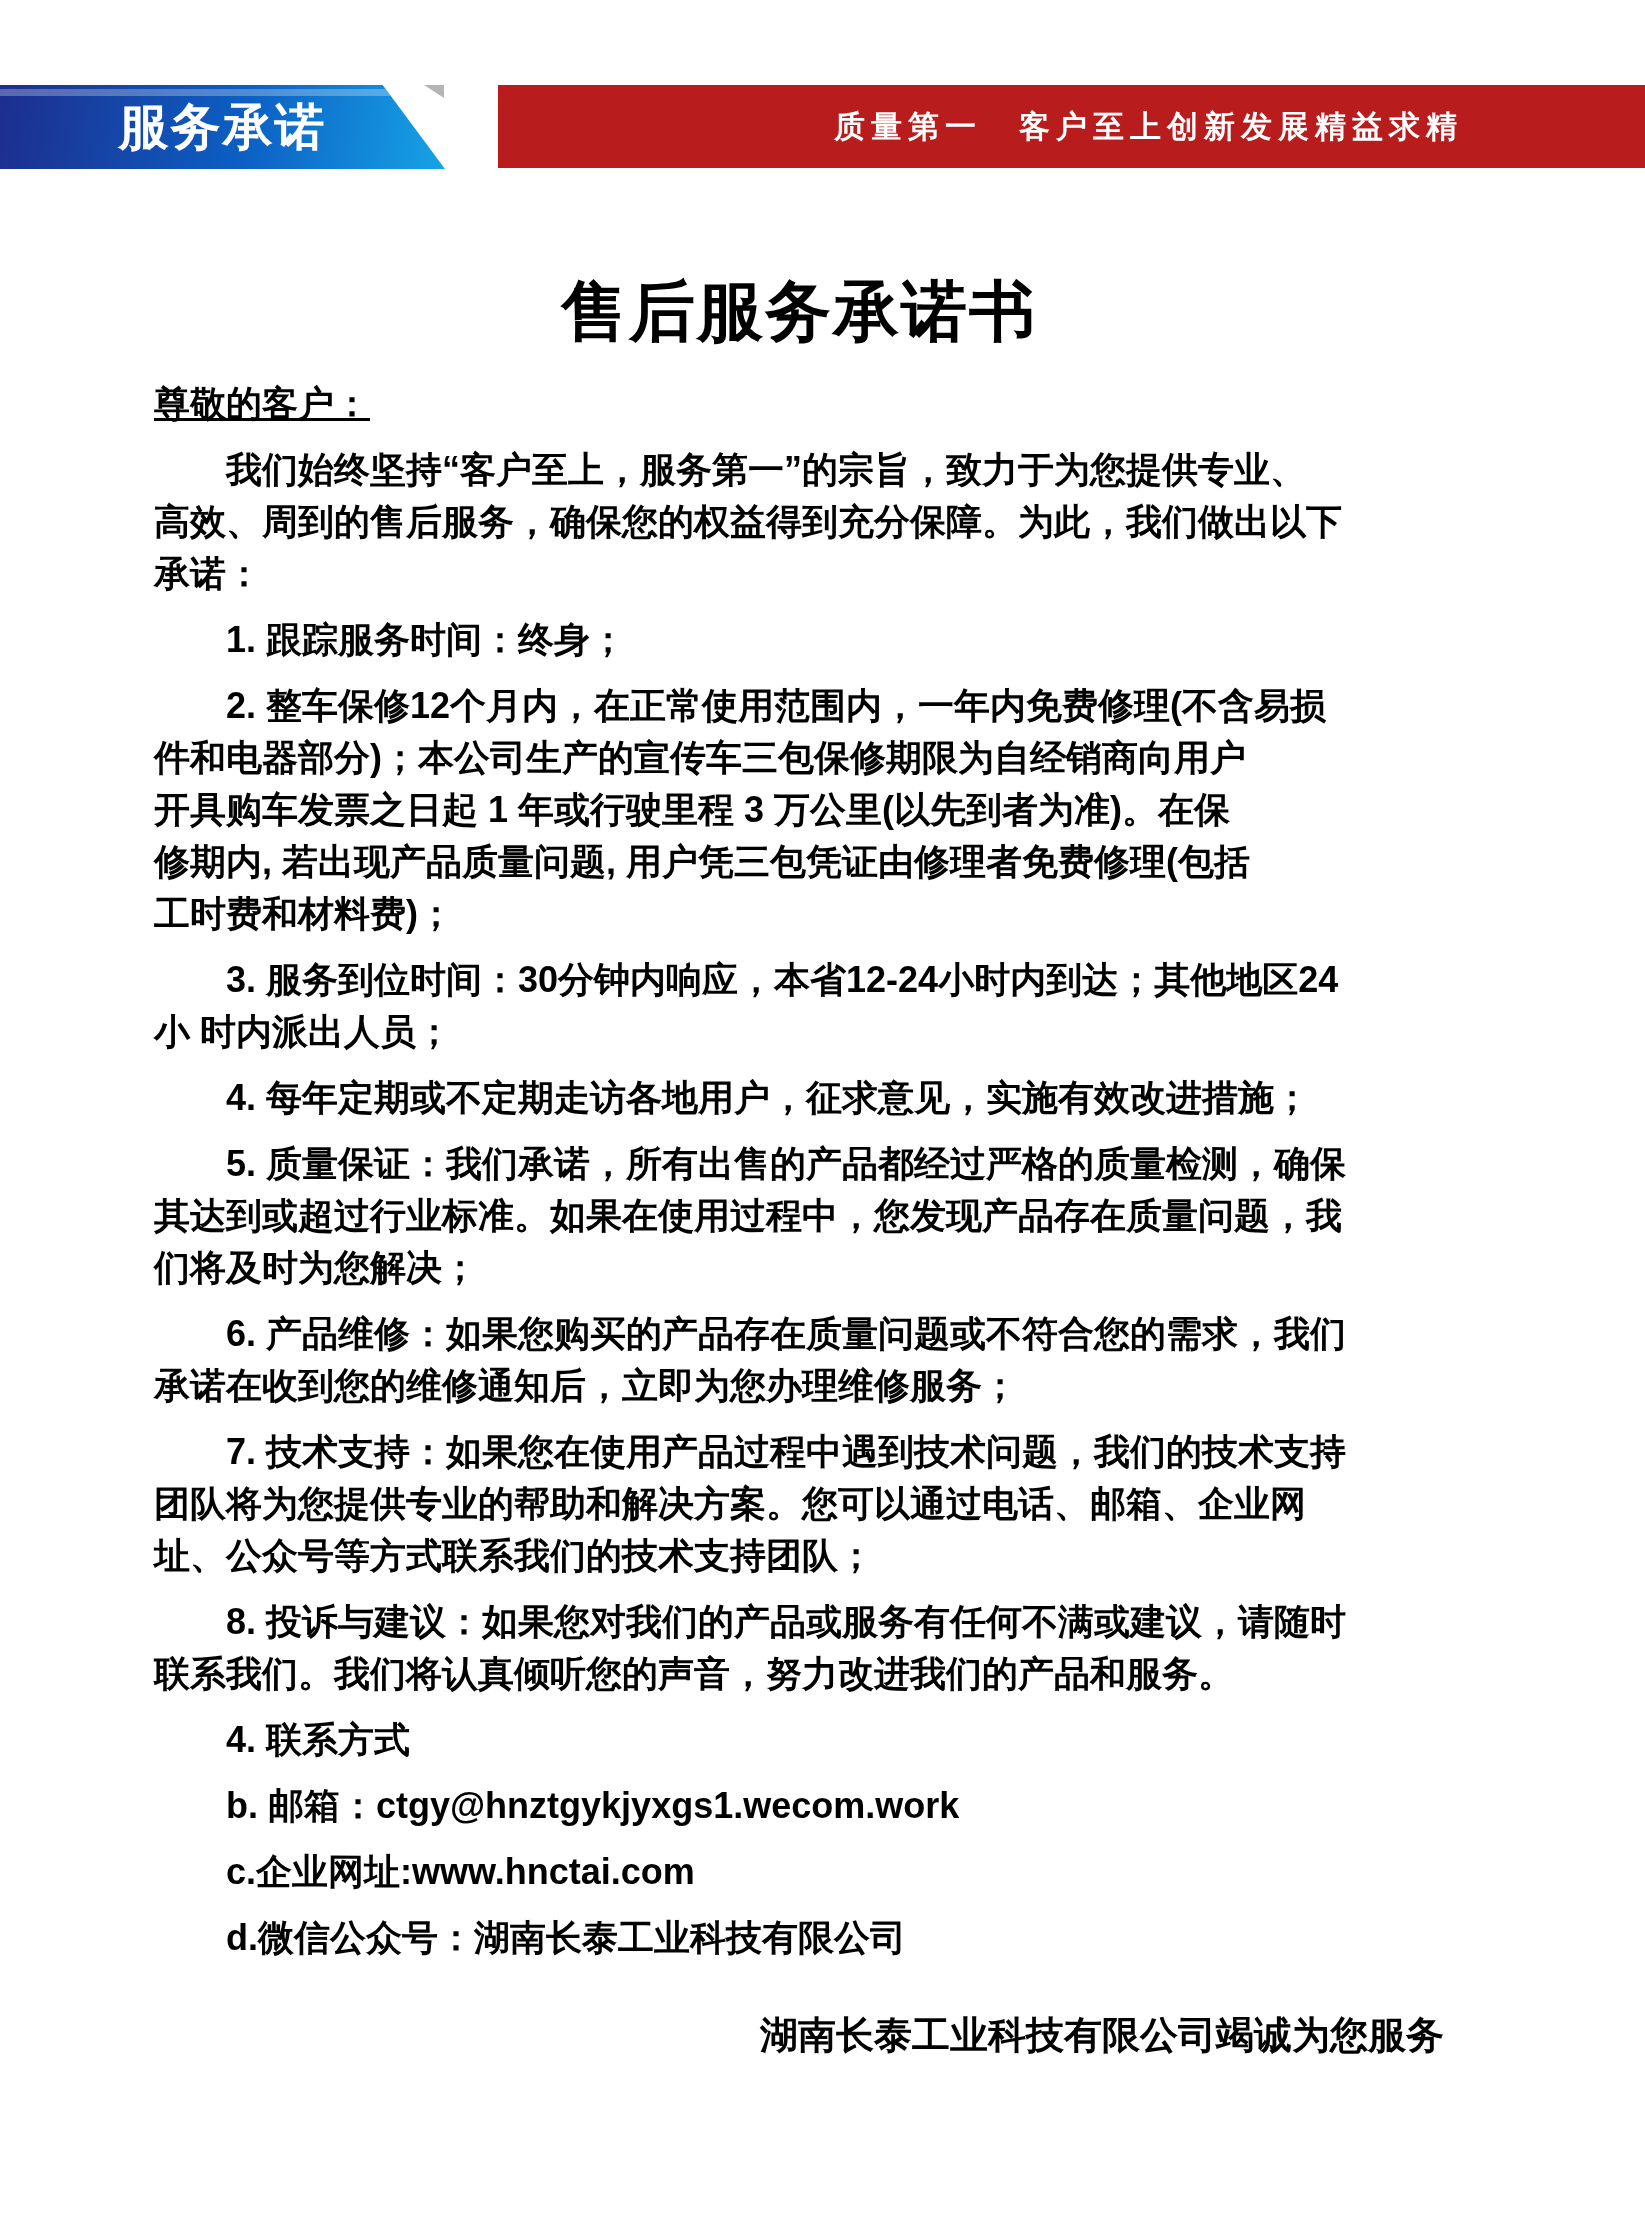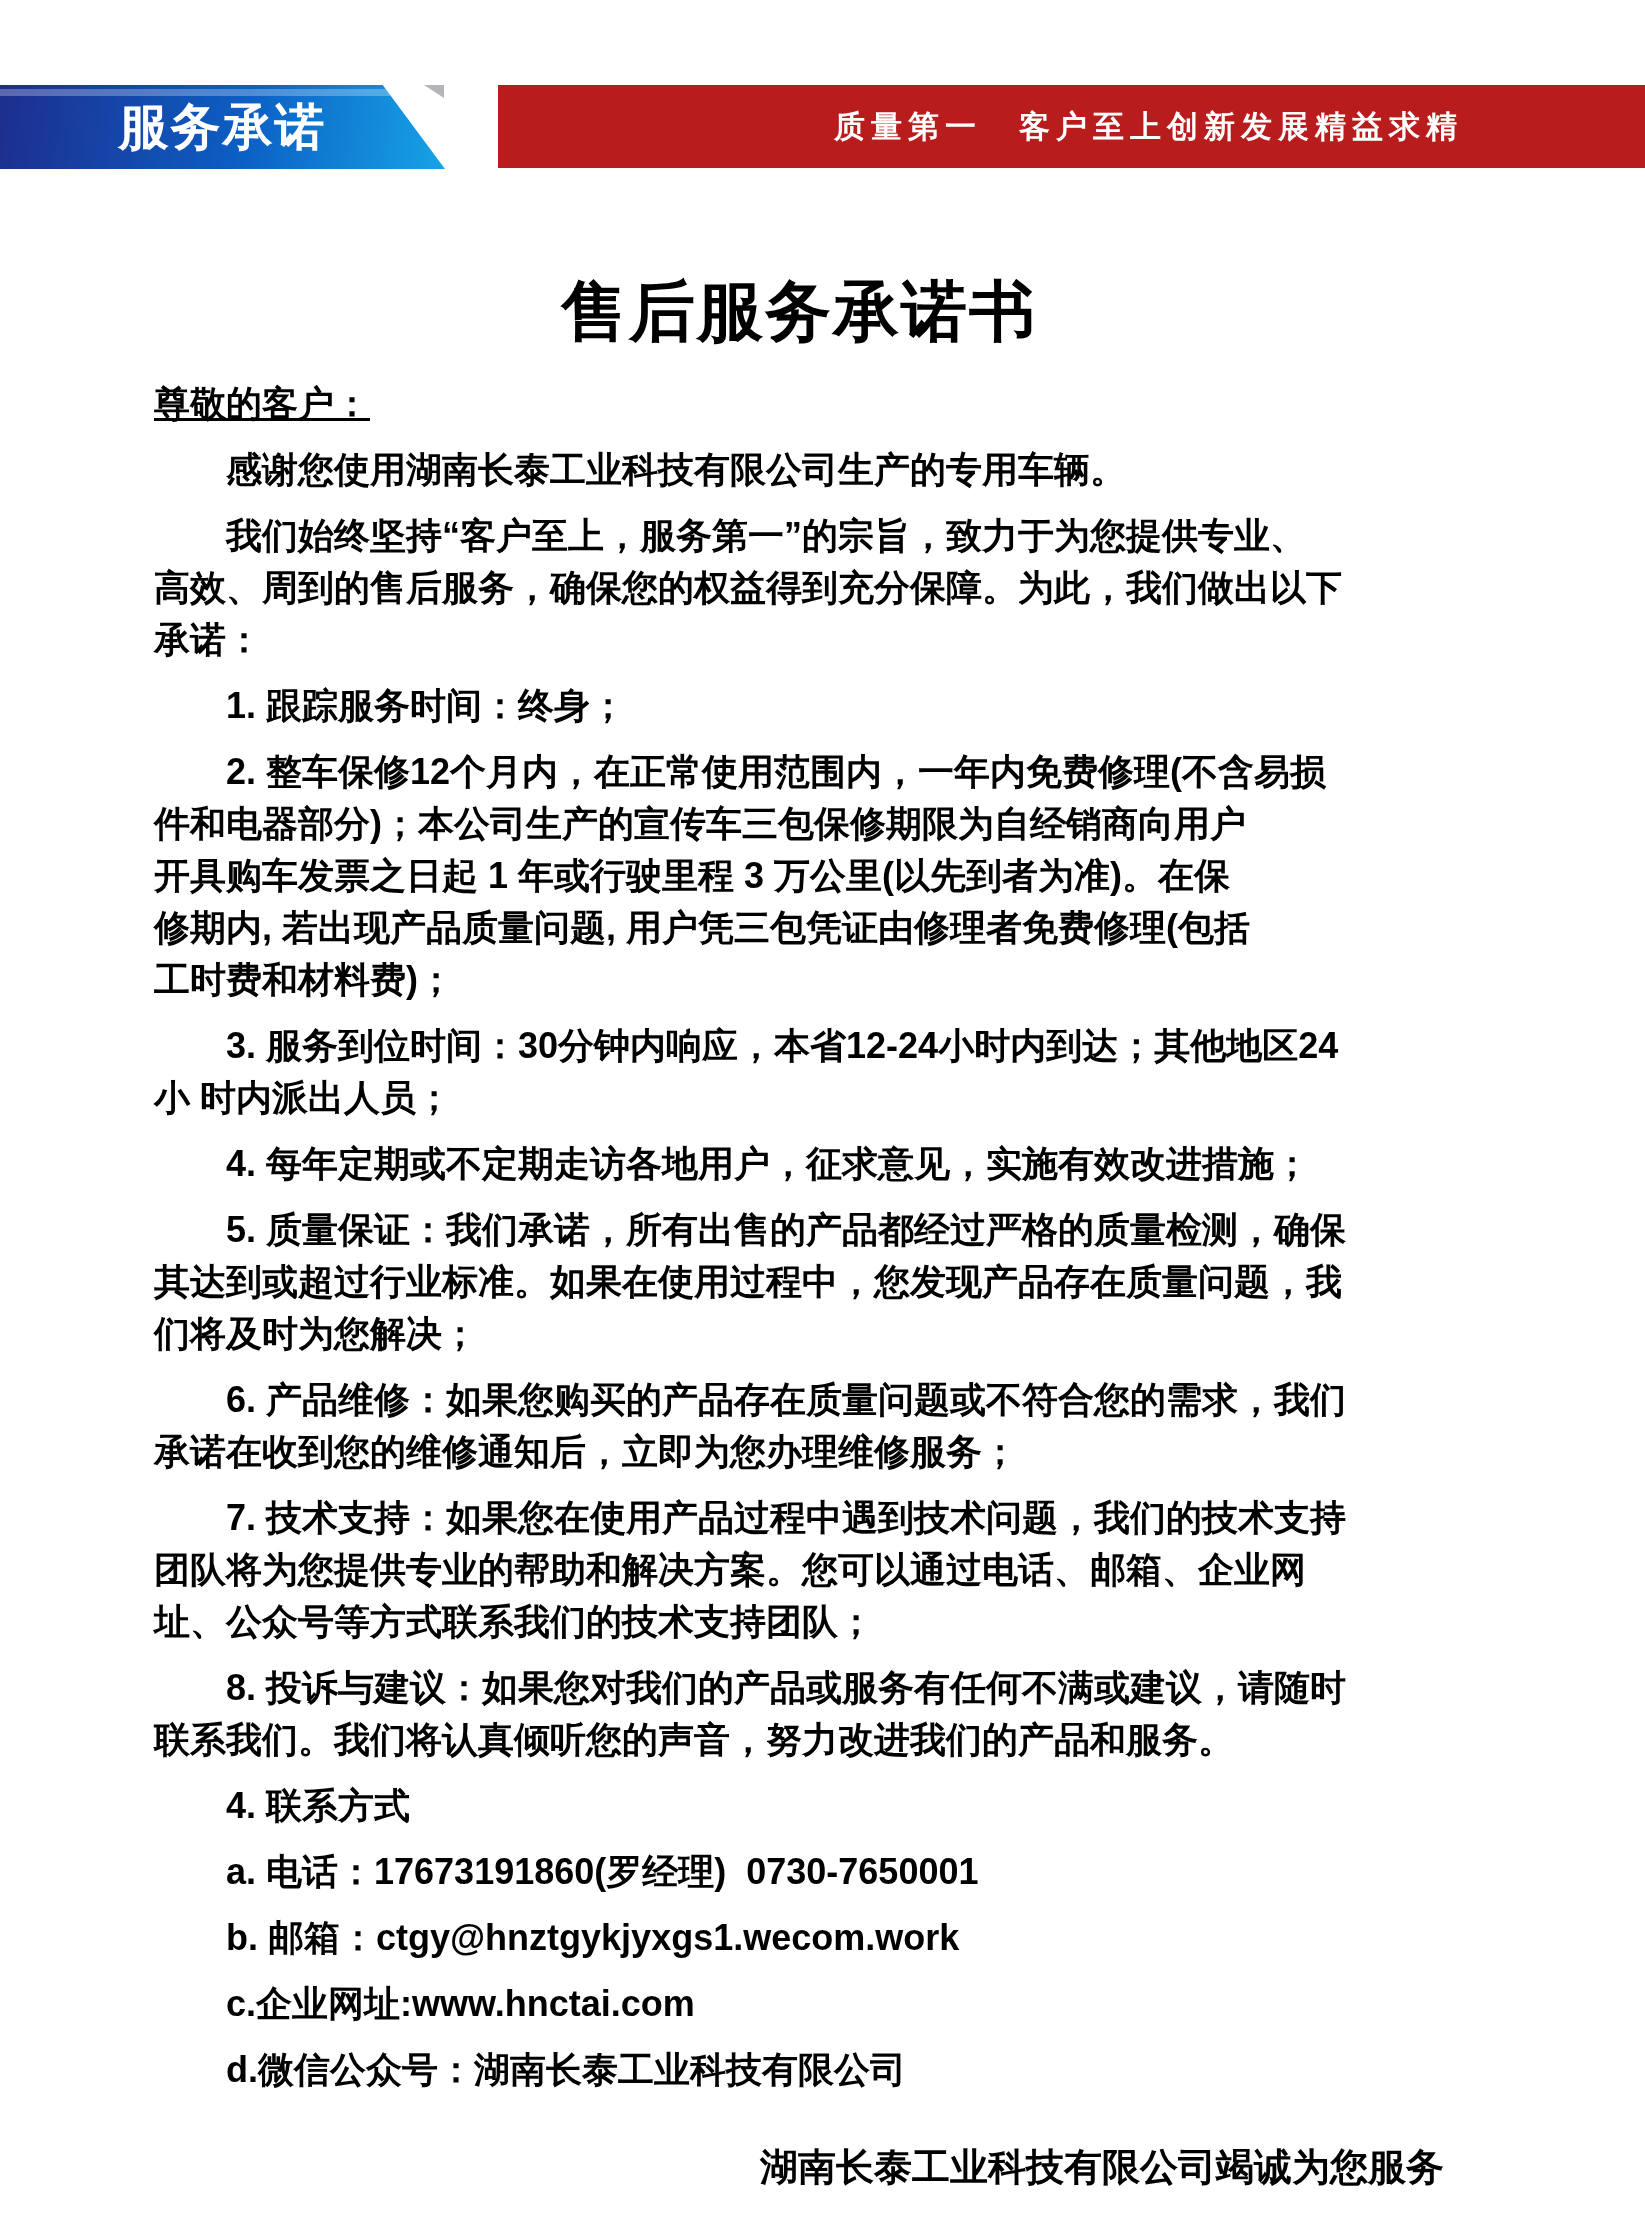--- a/index.html
+++ b/index.html
@@ -87,23 +87,20 @@
 
   <div class="doc-title">售后服务承诺书</div>
 
   <div class="doc-body">
 
     <div id="blocks">
         <div class="block">
           <div class="text-line">尊敬的客户：</div>
         </div>
         <div class="block">
-          <div class="text-line indent">感谢您使用湖南长泰工业科技有限公司生产的专用车辆。</div>
-        </div>
-        <div class="block">
           <div class="text-line indent">我们始终坚持“客户至上，服务第一”的宗旨，致力于为您提供专业、</div>
           <div class="text-line">高效、周到的售后服务，确保您的权益得到充分保障。为此，我们做出以下</div>
           <div class="text-line">承诺：</div>
         </div>
         <div class="block">
           <div class="text-line indent">1. 跟踪服务时间：终身；</div>
         </div>
         <div class="block">
           <div class="text-line indent">2. 整车保修12个月内，在正常使用范围内，一年内免费修理(不含易损</div>
           <div class="text-line">件和电器部分)；本公司生产的宣传车三包保修期限为自经销商向用户</div>
@@ -133,23 +130,20 @@
           <div class="text-line">址、公众号等方式联系我们的技术支持团队；</div>
         </div>
         <div class="block">
           <div class="text-line indent">8. 投诉与建议：如果您对我们的产品或服务有任何不满或建议，请随时</div>
           <div class="text-line">联系我们。我们将认真倾听您的声音，努力改进我们的产品和服务。</div>
         </div>
         <div class="block">
           <div class="text-line indent">4. 联系方式</div>
         </div>
         <div class="block">
-          <div class="text-line indent">a. 电话：17673191860(罗经理)  0730-7650001</div>
-        </div>
-        <div class="block">
           <div class="text-line indent">b. 邮箱：ctgy@hnztgykjyxgs1.wecom.work</div>
         </div>
         <div class="block">
           <div class="text-line indent">c.企业网址:www.hnctai.com</div>
         </div>
         <div class="block">
           <div class="text-line indent">d.微信公众号：湖南长泰工业科技有限公司</div>
         </div>
       </div>
     <div class="doc-footer">湖南长泰工业科技有限公司竭诚为您服务</div>

